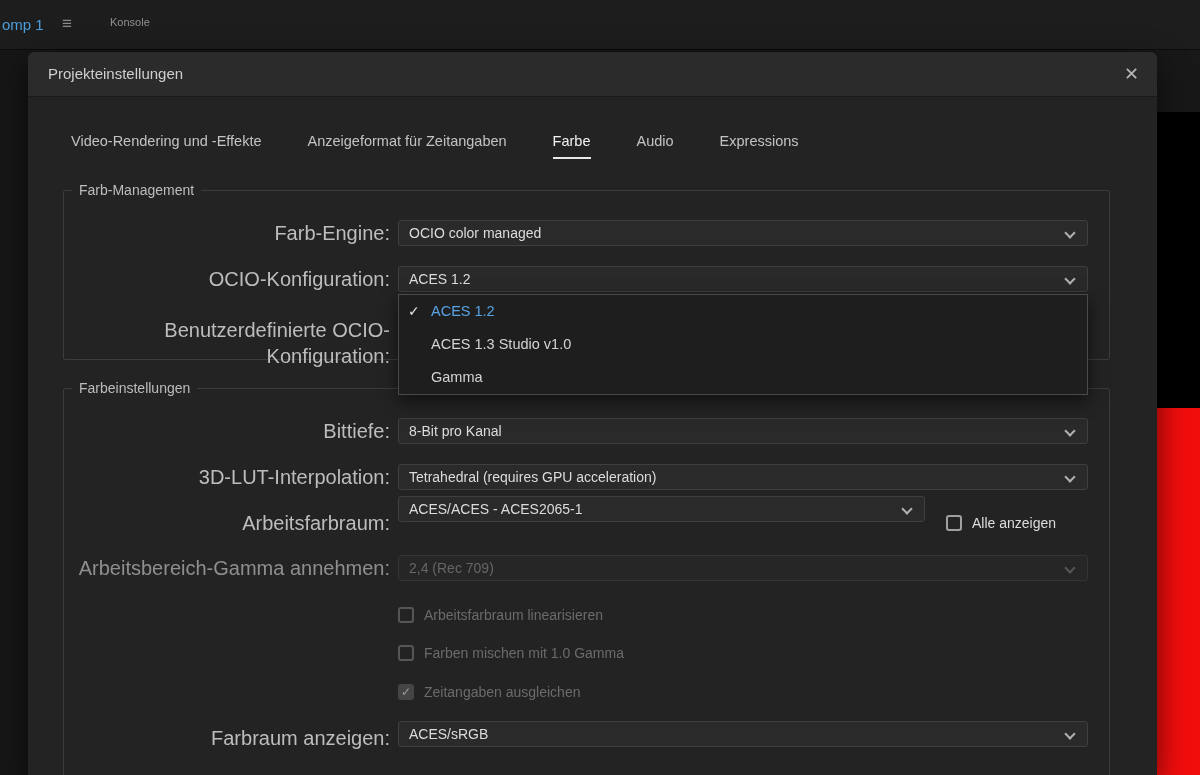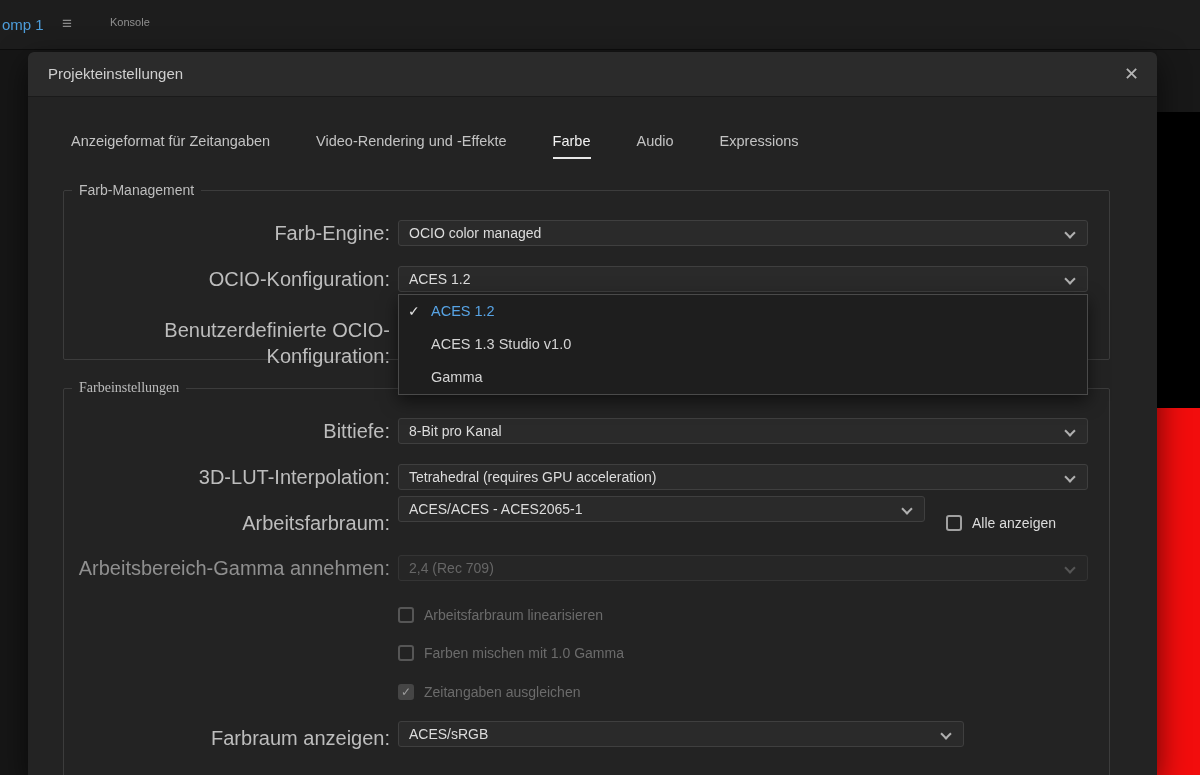--- a/index.html
+++ b/index.html
@@ -75,22 +75,22 @@
   <div class="strip-red"></div>
 
   <div class="dialog">
 
     <div class="titlebar">
       <span class="title">Projekteinstellungen</span>
       <span class="close">✕</span>
     </div>
 
     <div class="tabs">
+      <span class="tab">Video-Rendering und -Effekte</span>
       <span class="tab">Anzeigeformat für Zeitangaben</span>
-      <span class="tab">Video-Rendering und -Effekte</span>
       <span class="tab active">Farbe</span>
       <span class="tab">Audio</span>
       <span class="tab">Expressions</span>
     </div>
 
     <div class="group" style="left:35px; top:138px; width:1047px; height:170px;"></div>
     <span class="legend" style="left:44px; top:130px;">Farb-Management</span>
 
     <div class="lbl" style="top:168px;">Farb-Engine:</div>
     <div class="dd" style="top:168px; left:370px; width:690px;">
@@ -100,21 +100,21 @@
 
     <div class="lbl" style="top:214px;">OCIO-Konfiguration:</div>
     <div class="dd" style="top:214px; left:370px; width:690px;">
       <span>ACES 1.2</span>
       <span class="chev"></span>
     </div>
 
     <div class="lbl" style="top:265px;">Benutzerdefinierte OCIO-Konfiguration:</div>
 
     <div class="group" style="left:35px; top:336px; width:1047px; height:420px;"></div>
-    <span class="legend" style="left:44px; top:328px;font-family:Liberation Serif, serif;">Farbeinstellungen</span>
+    <span class="legend" style="left:44px; top:328px;">Farbeinstellungen</span>
 
     <div class="lbl" style="top:366px;">Bittiefe:</div>
     <div class="dd" style="top:366px; left:370px; width:690px;">
       <span>8-Bit pro Kanal</span>
       <span class="chev"></span>
     </div>
 
     <div class="lbl" style="top:412px;">3D-LUT-Interpolation:</div>
     <div class="dd" style="top:412px; left:370px; width:690px;">
       <span>Tetrahedral (requires GPU acceleration)</span>
@@ -140,21 +140,21 @@
 
     <span class="cb disabled" style="left:370px; top:593px;"></span>
     <span class="cb-label dim" style="left:396px; top:592px;">Farben mischen mit 1.0 Gamma</span>
 
     <span class="cb disabled checked" style="left:370px; top:632px;">
       <span>✓</span>
     </span>
     <span class="cb-label dim" style="left:396px; top:631px;">Zeitangaben ausgleichen</span>
 
     <div class="lbl" style="top:673px;">Farbraum anzeigen:</div>
-    <div class="dd" style="top:669px; left:370px; width:566px;">
+    <div class="dd" style="top:669px; left:370px; width:690px;">
       <span>ACES/sRGB</span>
       <span class="chev"></span>
     </div>
 
     <div class="menu">
       <div class="menu-item selected">
         <span class="menu-check">✓</span>
         <span>ACES 1.2</span>
       </div>
       <div class="menu-item">

